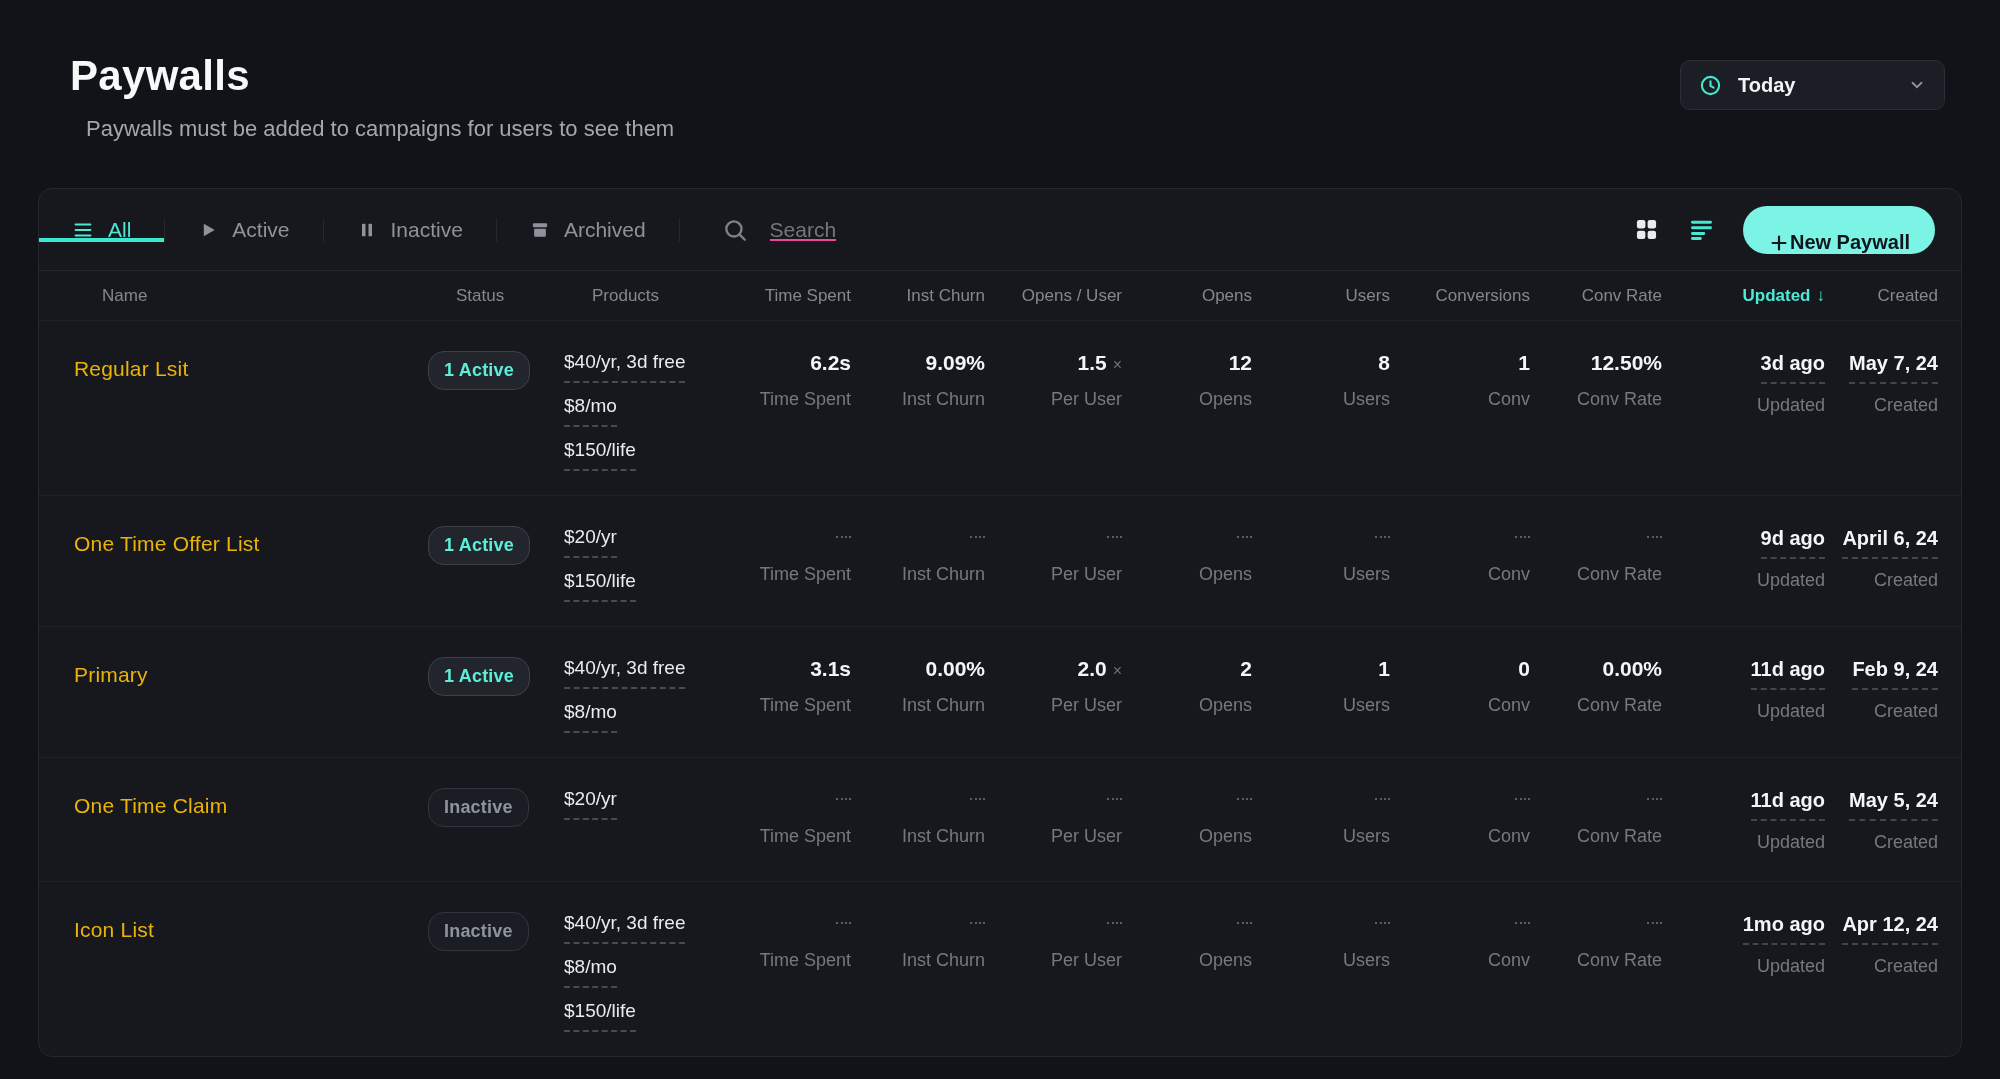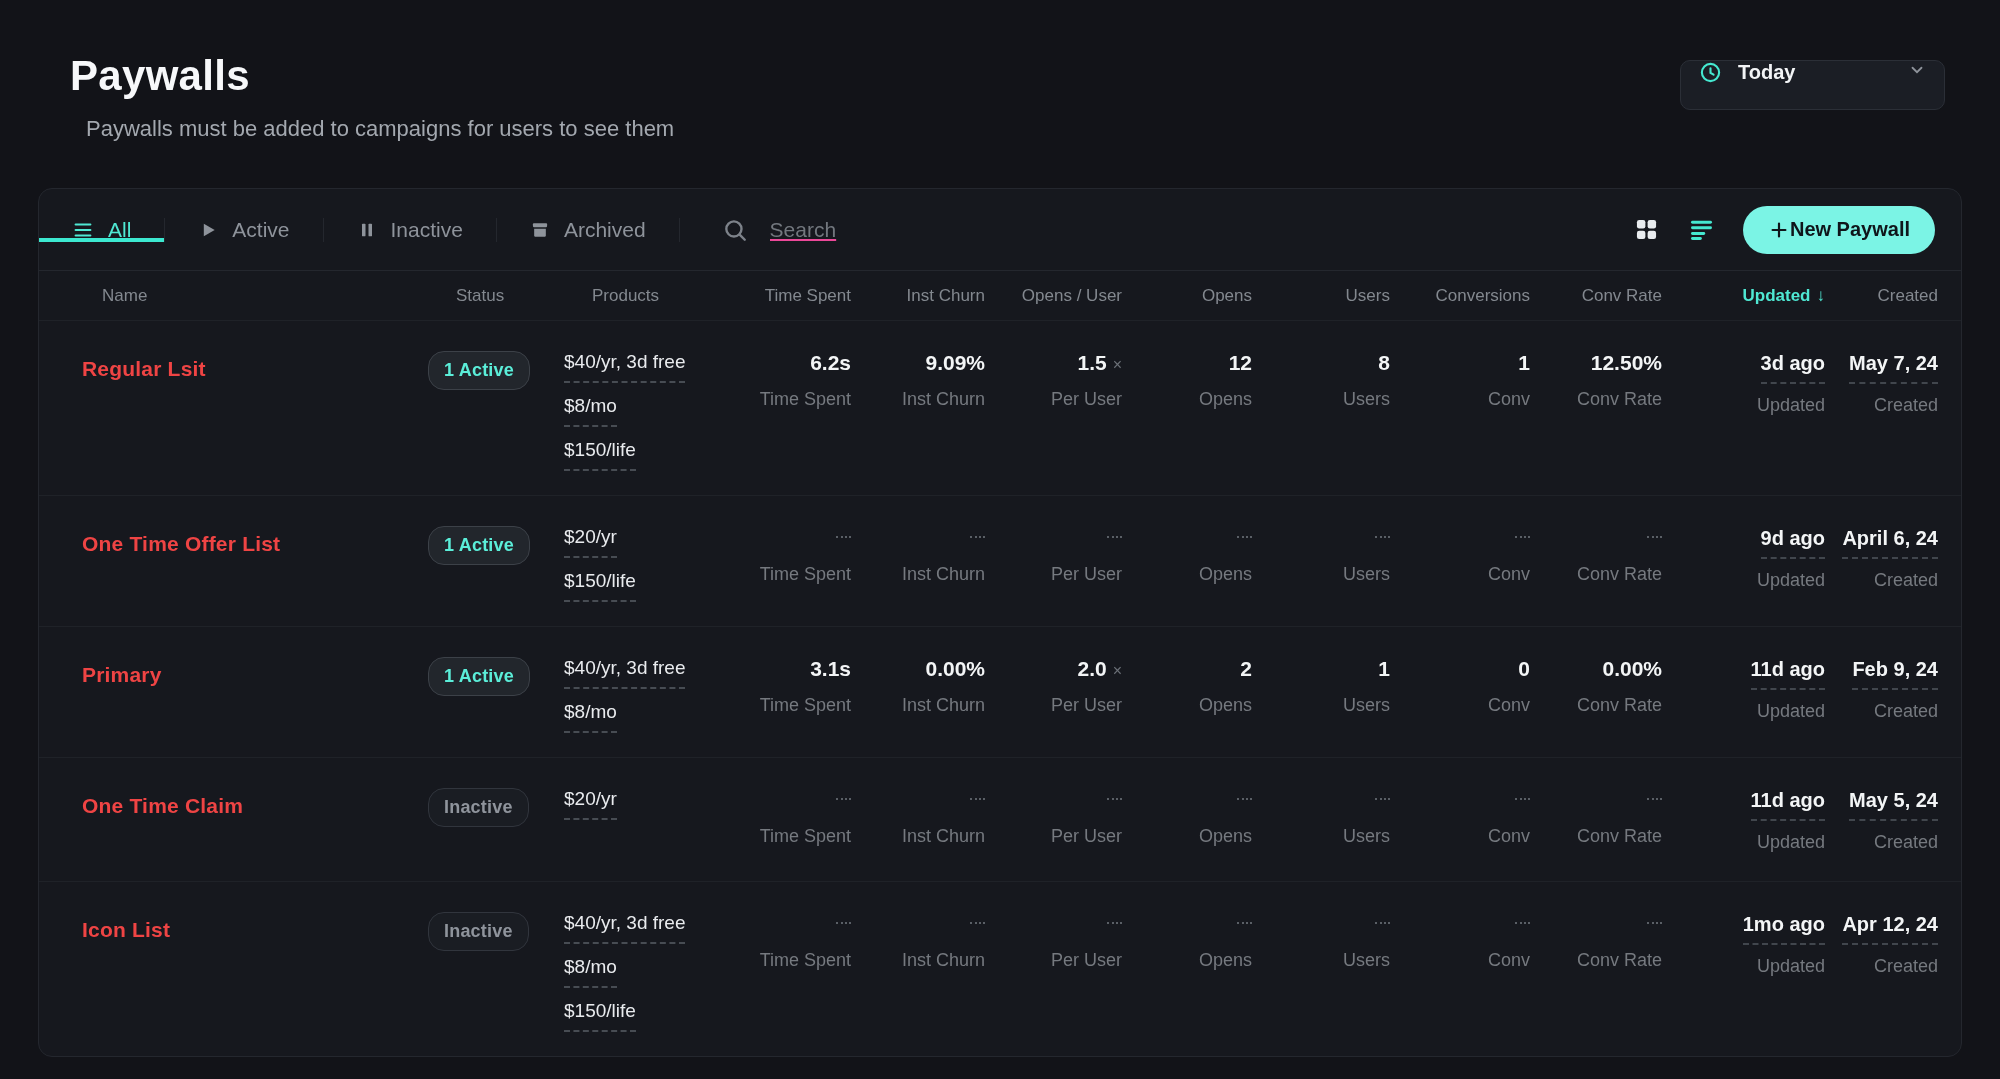--- a/index.html
+++ b/index.html
@@ -10,21 +10,21 @@
     color:#eef0f2;
     font-family:"Liberation Sans", sans-serif;
     overflow:hidden;
   }
 
   
   .page-header { display:flex; justify-content:space-between; align-items:flex-start; padding:52px 55px 0 70px; }
   .page-title { margin:0 0 16px 0; font-size:42px; font-weight:700; letter-spacing:.3px; color:#f7f8fa; }
   .page-subtitle { margin:16px; font-size:22px; color:#a3a8af; font-weight:400; }
   .date-filter {
-    display:flex; align-items:flex-start; gap:16px;
+    display:flex; align-items:center; gap:16px;
     background:#1b1e25; border:1px solid #2b2f37; border-radius:10px;
     height:50px; width:265px; padding:0 18px; margin-top:8px; cursor:pointer;
   }
   .date-filter-label { flex:1; font-size:20px; font-weight:700; color:#f2f4f6; }
   .icon { display:inline-flex; align-items:center; justify-content:center; }
 
   
   .card {
     margin:30px 38px 0 38px;
     background:#16181e;
@@ -46,42 +46,42 @@
   .tab.active::after { content:""; position:absolute; left:0; right:0; bottom:0; height:4px; background:#3ce8d0; }
   .search-box { display:flex; align-items:center; gap:20px; margin-left:42px; flex:1; }
   .search-box input {
     background:transparent; border:none; outline:none;
     color:#ec4899; font-size:21px; width:70%; font-family:"Liberation Sans", sans-serif;text-decoration:underline;
   }
   .search-box input::placeholder { color:#72777e; }
   .toolbar-right { display:flex; align-items:center; gap:28px; padding-right:26px; }
   .icon-btn { background:none; border:none; padding:0; cursor:pointer; display:flex; }
   .btn-new {
-    display:flex; align-items:center; gap:0;
+    display:flex; align-items:flex-end; gap:0;
     background:#7bf4e5; color:#0f151a;
     border:none; border-radius:26px; height:48px; padding:0 25px;
     font-size:20px; font-weight:700; cursor:pointer; font-family:"Liberation Sans", sans-serif;
   }
 
   
   .thead, .trow {
     display:grid;
     grid-template-columns:354px 136px 162px 125px 134px 137px 130px 138px 140px 132px 163px 113px;
     padding:0 25px 0 35px;
   }
   .thead { height:50px; align-items:center; font-size:17px; color:#83888f; border-bottom:1px solid #1f2228; }
   .thead .col { white-space:nowrap;margin-left:28px; }
   .col.r { text-align:right; }
   .thead .col-updated { color:#4fe8d3; font-weight:600; }
   .sort-arrow { margin-left:6px; font-size:17px; }
 
   .trow { border-bottom:1px solid #1f2228; padding-top:30px; padding-bottom:24px; align-items:start; min-height:124px; cursor:pointer; }
   .trow:last-child { border-bottom:none; }
 
-  .cell-name { font-size:21px; font-weight:700; color:#ef4444; padding-top:6px; letter-spacing:.2px;margin-left:8px; }
+  .cell-name { font-size:21px; font-weight:400; color:#eab308; padding-top:6px; letter-spacing:.2px; }
   .badge {
     display:inline-block; font-size:18px; font-weight:700; letter-spacing:.2px;
     padding:8px 15px; border-radius:16px; border:1px solid #3c4148;
     background:#22262c; color:#5beed9; white-space:nowrap;
   }
   .badge.inactive { color:#8f949c; background:#1a1d23; border-color:#31353d; }
 
   .product {
     display:table; font-size:19px; font-weight:500; color:#e9ebee;
     border-bottom:2px dashed #474c53; padding-bottom:8px; margin-bottom:12px; white-space:nowrap; cursor:help;

